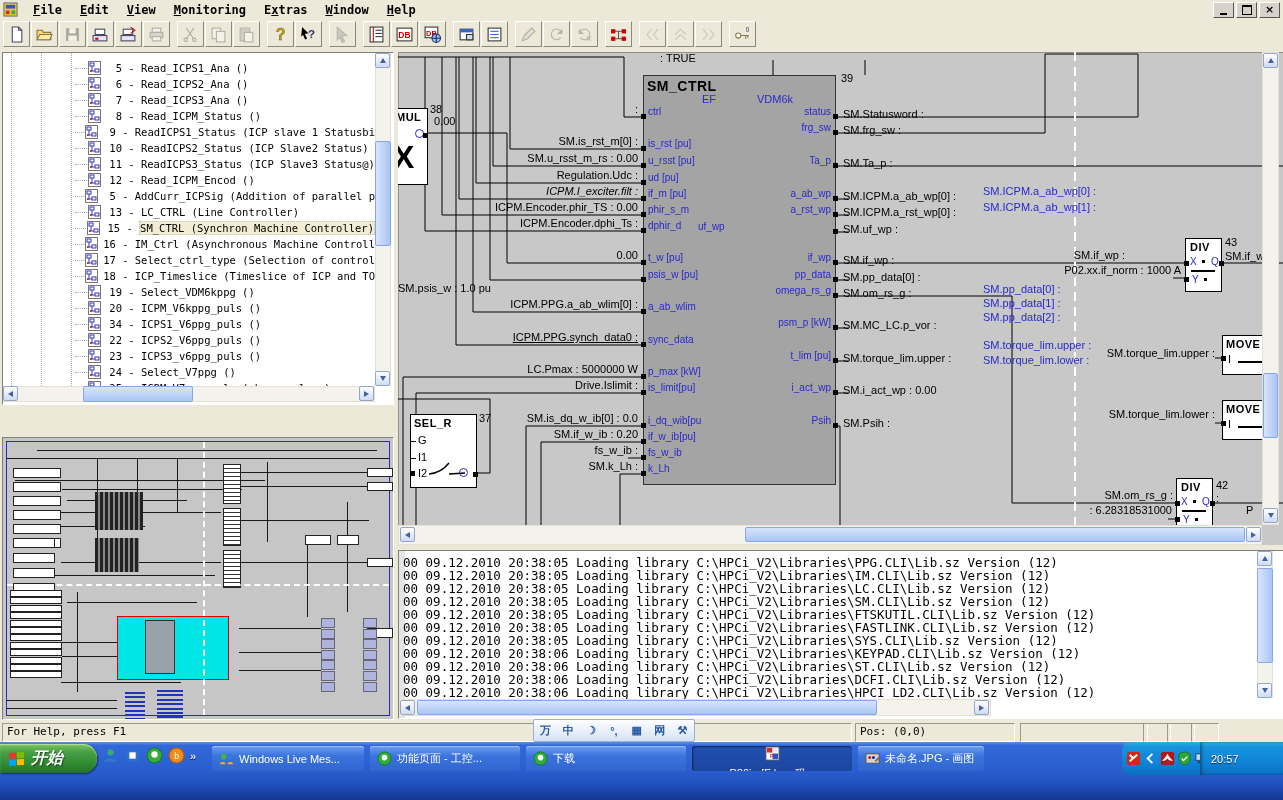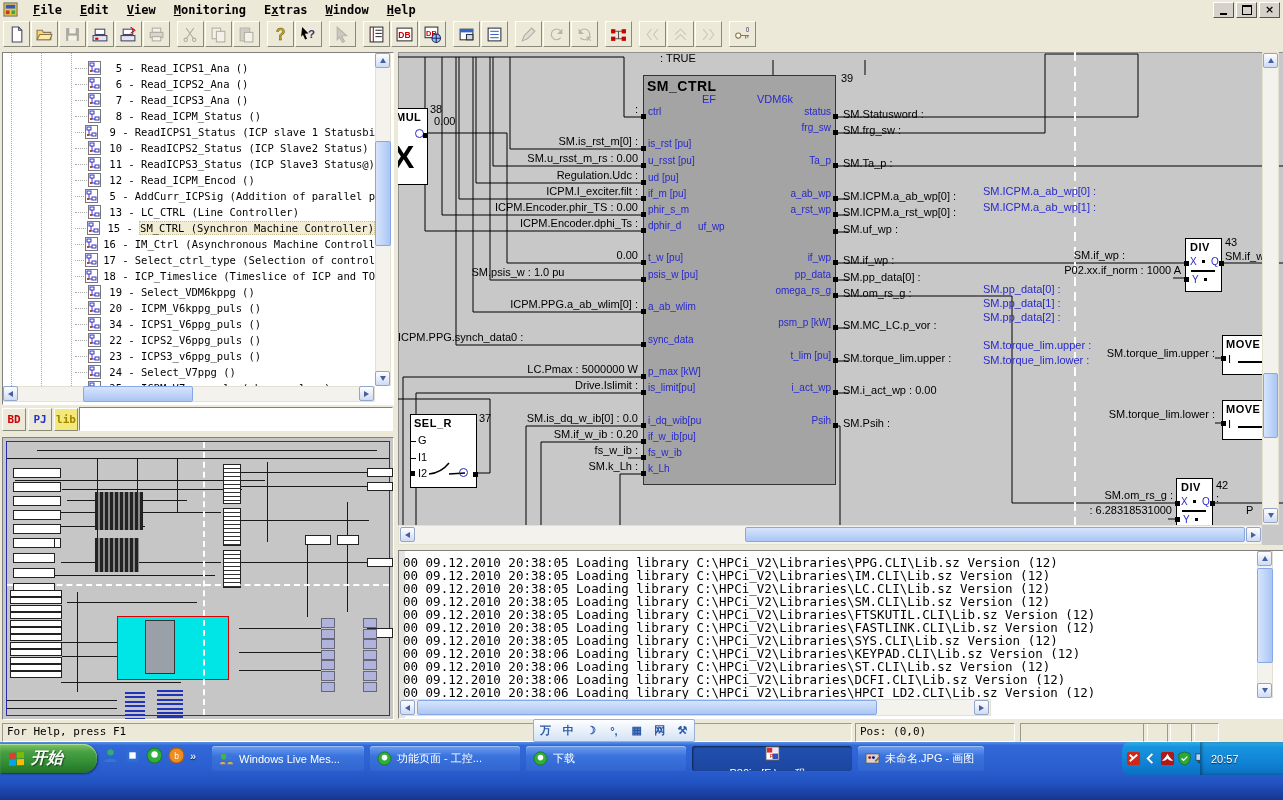--- a/index.html
+++ b/index.html
@@ -606,26 +606,20 @@
     <div class="sb-track" style="left:0;top:333px;width:372px;height:16px;"></div>
     <div class="sb-btn" style="left:0;top:333px;">
         <span class="tri lf"></span>
       </div>
     <div class="sb-thumb h" style="left:80px;top:333px;width:110px;height:16px;"></div>
     <div class="sb-btn" style="left:356px;top:333px;">
         <span class="tri rt"></span>
       </div>
   </div>
 
-  <div id="treetools">
-    <span class="sidetab" style="color:#cc0000">BD</span>
-    <span class="sidetab" style="color:#2233cc">PJ</span>
-    <span class="sidetab" style="color:#a08800;background:#f5e87a">lib</span>
-    <input id="treeinput" value="" style="">
-  </div>
 
   <div id="overview">
     <div id="ovframe">
       <div id="ovContent">
           <div style="position: absolute; left: 0px; top: 16px; width: 382px; height: 1px; background: rgb(26, 26, 26);"></div>
           <div style="position: absolute; left: 30px; top: 8px; width: 340px; height: 1px; background: rgb(26, 26, 26);"></div>
           <div style="position: absolute; left: 8px; top: 38px; width: 250px; height: 1px; background: rgb(26, 26, 26);"></div>
           <div style="position: absolute; left: 55px; top: 47px; width: 180px; height: 1px; background: rgb(26, 26, 26);"></div>
           <div style="position: absolute; left: 60px; top: 58px; width: 120px; height: 1px; background: rgb(26, 26, 26);"></div>
           <div style="position: absolute; left: 54px; top: 70px; width: 160px; height: 1px; background: rgb(26, 26, 26);"></div>
@@ -845,39 +839,39 @@
         <div class="pinsq" style="left: 243px; top: 94px;"></div>
         <div class="lbl" style="left: 0px; top: 83px; width: 240px; text-align: right;">SM.is_rst_m[0] :</div>
         <div class="pinlbl" style="left: 250px; top: 103px;">u_rsst [pu]</div>
         <div class="pinsq" style="left: 243px; top: 111px;"></div>
         <div class="lbl" style="left: 0px; top: 100px; width: 240px; text-align: right;">SM.u_rsst_m_rs : 0.00</div>
         <div class="pinlbl" style="left: 250px; top: 120px;">ud [pu]</div>
         <div class="pinsq" style="left: 243px; top: 128px;"></div>
         <div class="lbl" style="left: 0px; top: 117px; width: 240px; text-align: right;">Regulation.Udc :</div>
         <div class="pinlbl" style="left: 250px; top: 136px;">if_m [pu]</div>
         <div class="pinsq" style="left: 243px; top: 144px;"></div>
-        <div class="lbl" style="left: 0px; top: 133px; width: 240px; text-align: right;">ICPM.I_exciter.filt :</div>
+        <div class="lbl" style="left: 0px; top: 133px; width: 240px; text-align: right; font-style: italic;">ICPM.I_exciter.filt :</div>
         <div class="pinlbl" style="left: 250px; top: 152px;">phir_s_m</div>
         <div class="pinsq" style="left: 243px; top: 160px;"></div>
         <div class="lbl" style="left: 0px; top: 149px; width: 240px; text-align: right;">ICPM.Encoder.phir_TS : 0.00</div>
         <div class="pinlbl" style="left: 250px; top: 168px;">dphir_d</div>
         <div class="pinsq" style="left: 243px; top: 176px;"></div>
         <div class="lbl" style="left: 0px; top: 165px; width: 240px; text-align: right;">ICPM.Encoder.dphi_Ts :</div>
         <div class="pinlbl" style="left: 250px; top: 200px;">t_w [pu]</div>
         <div class="pinsq" style="left: 243px; top: 208px;"></div>
         <div class="lbl" style="left: 0px; top: 197px; width: 240px; text-align: right;">0.00</div>
         <div class="pinlbl" style="left: 250px; top: 217px;">psis_w [pu]</div>
         <div class="pinsq" style="left: 243px; top: 225px;"></div>
-        <div class="lbl" style="left: 0px; top: 214px; width: 240px; text-align: center;">SM.psis_w : 1.0 pu</div>
+        <div class="lbl" style="left: 0px; top: 230px; width: 240px; text-align: left;">SM.psis_w : 1.0 pu</div>
         <div class="pinlbl" style="left: 250px; top: 249px;">a_ab_wlim</div>
         <div class="pinsq" style="left: 243px; top: 257px;"></div>
         <div class="lbl" style="left: 0px; top: 246px; width: 240px; text-align: right;">ICPM.PPG.a_ab_wlim[0] :</div>
         <div class="pinlbl" style="left: 250px; top: 282px;">sync_data</div>
         <div class="pinsq" style="left: 243px; top: 290px;"></div>
-        <div class="lbl" style="left: 0px; top: 279px; width: 240px; ">ICPM.PPG.synch_data0 :</div>
+        <div class="lbl" style="left: 0px; top: 279px; width: 240px; text-align: right; text-decoration: underline;">ICPM.PPG.synch_data0 :</div>
         <div class="pinlbl" style="left: 250px; top: 314px;">p_max [kW]</div>
         <div class="pinsq" style="left: 243px; top: 322px;"></div>
         <div class="lbl" style="left: 0px; top: 311px; width: 240px; text-align: right;">LC.Pmax : 5000000 W</div>
         <div class="pinlbl" style="left: 250px; top: 330px;">is_limit[pu]</div>
         <div class="pinsq" style="left: 243px; top: 338px;"></div>
         <div class="lbl" style="left: 0px; top: 327px; width: 240px; text-align: right;">Drive.Islimit :</div>
         <div class="pinlbl" style="left: 250px; top: 363px;">i_dq_wib[pu</div>
         <div class="pinsq" style="left: 243px; top: 371px;"></div>
         <div class="lbl" style="left: 0px; top: 360px; width: 240px; text-align: right;">SM.is_dq_w_ib[0] : 0.0</div>
         <div class="pinlbl" style="left: 250px; top: 379px;">if_w_ib[pu]</div>

